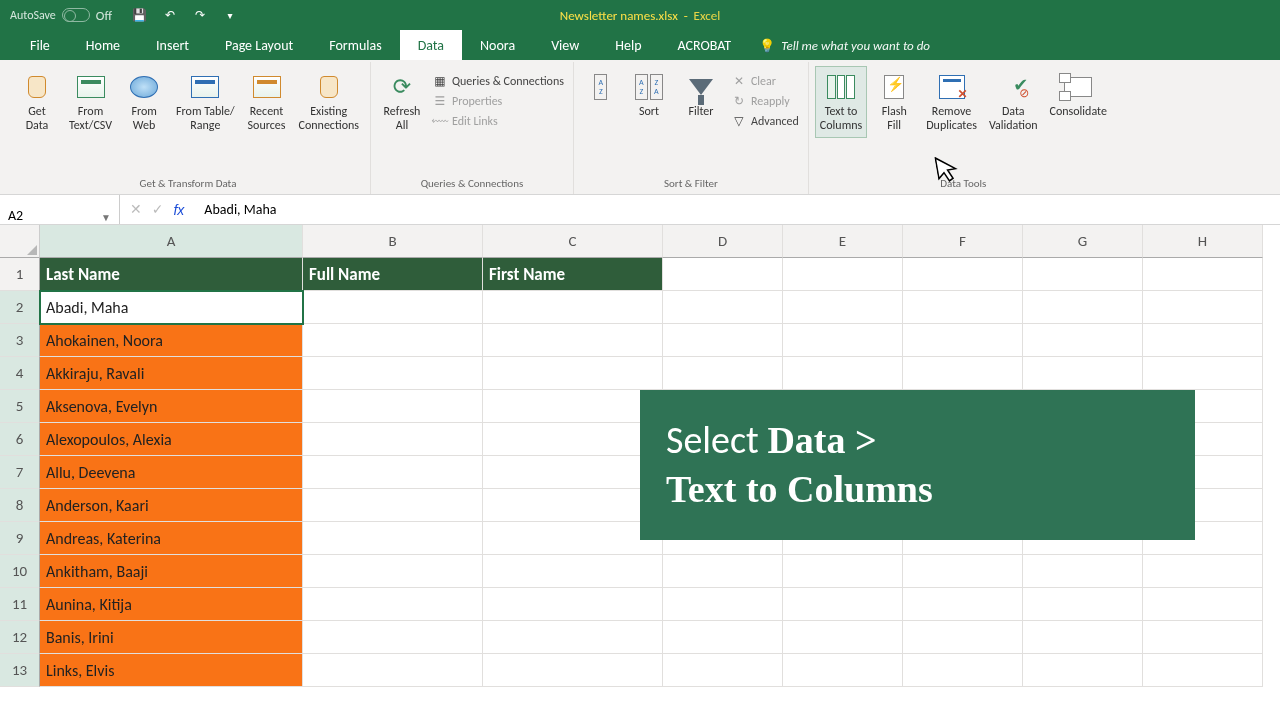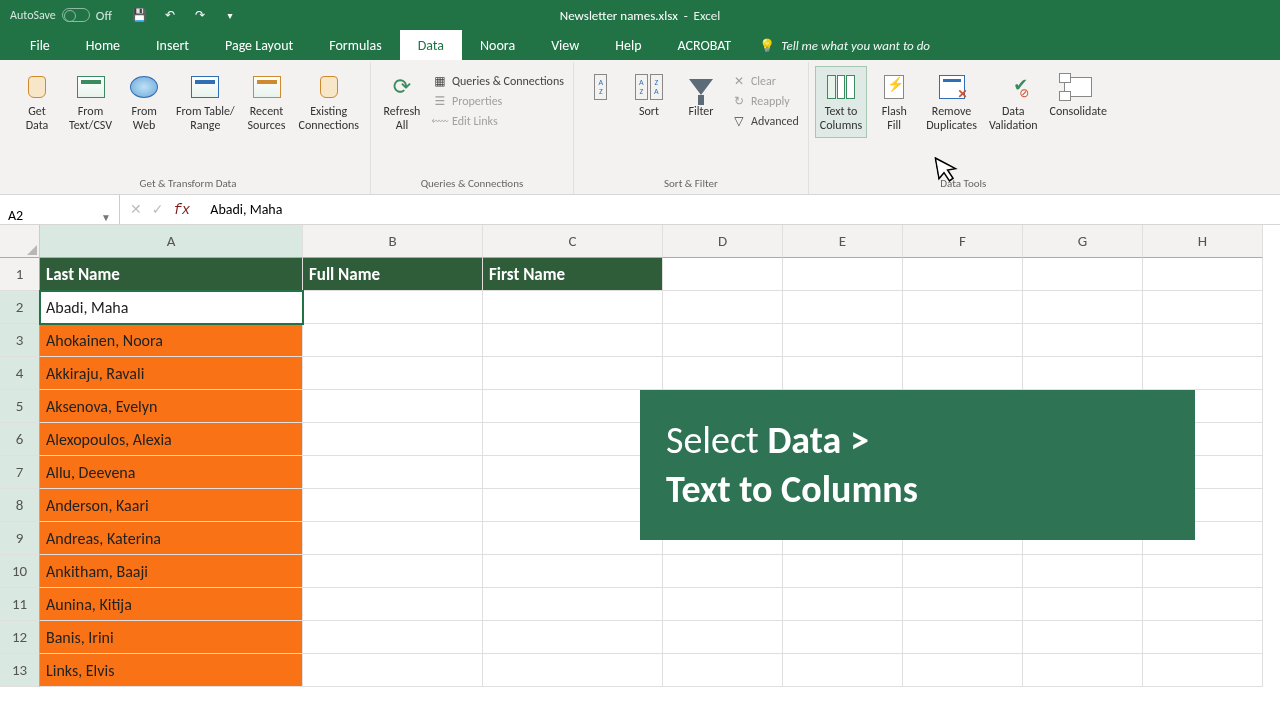--- a/index.html
+++ b/index.html
@@ -5,21 +5,21 @@
 * { box-sizing: border-box; margin: 0; padding: 0; font-family: "Segoe UI", Calibri, sans-serif; }
 html, body { width: 1280px; height: 720px; overflow: hidden; background: #fff; }
 
 
 .titlebar { height: 30px; background: #217346; display: flex; align-items: center; color: #fff; font-size: 12px; position: relative; }
 .autosave { display: flex; align-items: center; gap: 6px; padding: 0 10px; color: #d6e8de; }
 .switch { width: 28px; height: 14px; border: 1px solid #8fb9a2; border-radius: 8px; position: relative; }
 .switch::after { content: ""; position: absolute; width: 10px; height: 10px; border-radius: 50%; border: 1px solid #8fb9a2; left: 1px; top: 0.5px; }
 .qa-icons { display: flex; align-items: center; gap: 14px; padding-left: 10px; }
 .qa-ico { width: 16px; height: 16px; display: flex; align-items: center; justify-content: center; }
-.title-center { position: absolute; left: 50%; transform: translateX(-50%); font-size: 13px; color: #ffffff; white-space: nowrap; }
+.title-center { position: absolute; left: 50%; transform: translateX(-50%); font-size: 13px; color: #fde047; white-space: nowrap; }
 .title-center span.app { opacity: 0.9; }
 
 
 .tabs { height: 30px; background: #217346; display: flex; align-items: stretch; padding-left: 12px; }
 .tab { color: #fff; font-size: 14px; padding: 0 18px; display: flex; align-items: center; cursor: pointer; }
 .tab.active { background: #fff; color: #217346; }
 .tellme { color: #fff; display: flex; align-items: center; gap: 6px; font-size: 13px; padding-left: 10px; opacity: 0.95; font-style: italic; }
 .bulb { font-style: normal; }
 
 
@@ -63,39 +63,39 @@
 .cons::before, .cons::after { content: ""; position: absolute; width: 10px; height: 8px; border: 1px solid #888; background: #fff; }
 .cons::before { left: -6px; top: -5px; }
 .cons::after { left: -6px; bottom: -5px; }
 .refresh { font-size: 22px; color: #3a8b5f; }
 
 
 .fbar { height: 30px; border-bottom: 1px solid #d6d6d6; display: flex; align-items: center; font-size: 14px; }
 .namebox { width: 120px; border-right: 1px solid #ccc; padding: 0 8px; display: flex; align-items: flex-end; height: 100%; justify-content: space-between; }
 .namebox .dd { color: #777; font-size: 10px; }
 .fxbtns { display: flex; gap: 10px; padding: 0 10px; color: #bbb; align-items: center; }
-.fxbtns .fx { color: #7f1d1d; font-style: italic; font-family: Liberation Mono, monospace; }
+.fxbtns .fx { color: #1d4ed8; font-style: italic; font-family: Liberation Sans, sans-serif; }
 .finput { padding-left: 10px; }
 
 
 .grid { display: grid; grid-template-columns: 40px 263px 180px 180px repeat(5, 120px); grid-auto-rows: 33px; font-size: 16px; color: #222; }
 .corner { background: #f3f2f1; border-right: 1px solid #ccc; border-bottom: 1px solid #aaa; position: relative; }
 .corner::after { content: ""; position: absolute; right: 2px; bottom: 2px; border-left: 10px solid transparent; border-bottom: 10px solid #b7b7b7; }
 .colhdr { background: #f3f2f1; border-right: 1px solid #e1dfdd; border-bottom: 1px solid #aaa; display: flex; align-items: center; justify-content: center; color: #555; font-size: 15px; }
 .colhdr.sel { background: #d9e8e1; }
 .rowhdr { background: #f3f2f1; border-right: 1px solid #aaa; border-bottom: 1px solid #e1dfdd; display: flex; align-items: center; justify-content: center; color: #555; font-size: 15px; }
 .rowhdr.sel { background: #d9e8e1; }
 .cell { border-right: 1px solid #e1dfdd; border-bottom: 1px solid #e1dfdd; padding: 0 6px; display: flex; align-items: center; }
 .header-cell { background: #2f5d3a; color: #fff; font-weight: bold; font-size: 17px; }
 .sel-col { background: #f97316; }
 .active-cell { outline: 2px solid #217346; outline-offset: -1px; background: #fff !important; position: relative; z-index: 2; }
 
 
 .callout { position: absolute; left: 640px; top: 390px; width: 555px; height: 150px; background: #2f7355; color: #fff; display: flex; flex-direction: column; justify-content: center; padding: 0 26px; font-size: 38px; line-height: 1.3; font-weight: 300; }
-.callout b { font-weight: 600; }
+.callout b { font-weight: 600; font-family: Liberation Serif, serif; }
 
 
 .cursor { position: absolute; left: 937px; top: 155px; font-size: 26px; color: #000; transform: rotate(-10deg); pointer-events: none; z-index: 20; }
 </style>
 </head>
 <body>
 
 <div class="titlebar">
   <div class="autosave">
     <span>AutoSave</span>

